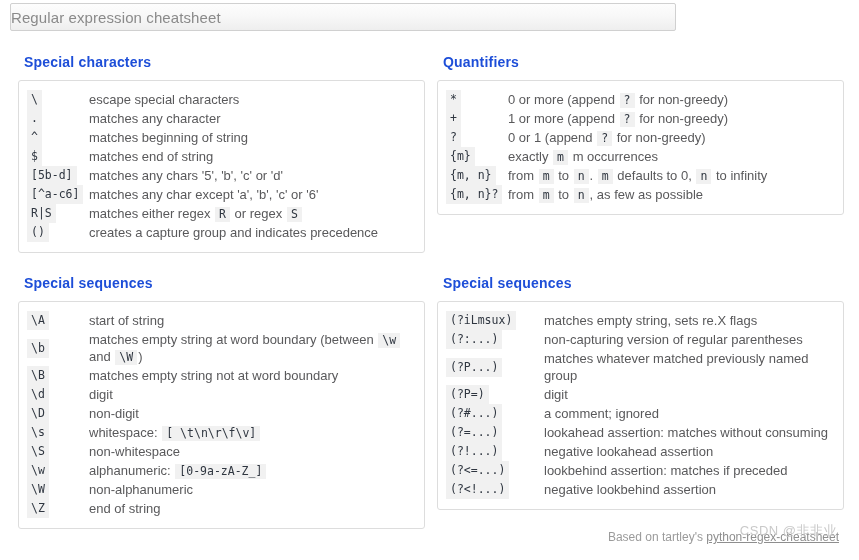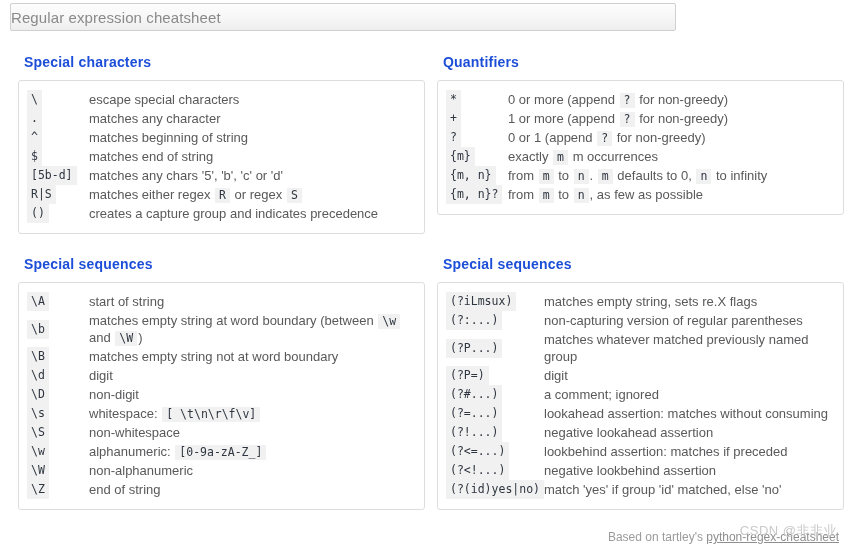--- a/index.html
+++ b/index.html
@@ -174,20 +174,24 @@
               </tr>
               <tr>
                 <td class="code-cell"><span class="chip">$</span></td>
                 <td class="desc-cell">matches end of string</td>
               </tr>
               <tr>
                 <td class="code-cell"><span class="chip">[5b-d]</span></td>
                 <td class="desc-cell">matches any chars '5', 'b', 'c' or 'd'</td>
               </tr>
               <tr>
+                <td class="code-cell"><span class="chip">[^a-c6]</span></td>
+                <td class="desc-cell">matches any char except 'a', 'b', 'c' or '6'</td>
+              </tr>
+              <tr>
                 <td class="code-cell"><span class="chip">R|S</span></td>
                 <td class="desc-cell"><span>matches either regex </span><code class="inline">R</code><span> or regex </span><code class="inline">S</code></td>
               </tr>
               <tr>
                 <td class="code-cell"><span class="chip">()</span></td>
                 <td class="desc-cell">creates a capture group and indicates precedence</td>
               </tr>
             </tbody>
           </table>
         </div>
@@ -320,24 +324,20 @@
                 <td class="desc-cell">negative lookahead assertion</td>
               </tr>
               <tr>
                 <td class="code-cell"><span class="chip">(?&lt;=...)</span></td>
                 <td class="desc-cell">lookbehind assertion: matches if preceded</td>
               </tr>
               <tr>
                 <td class="code-cell"><span class="chip">(?&lt;!...)</span></td>
                 <td class="desc-cell">negative lookbehind assertion</td>
               </tr>
-              <tr>
-                <td class="code-cell"><span class="chip">(?(id)yes|no)</span></td>
-                <td class="desc-cell">match 'yes' if group 'id' matched, else 'no'</td>
-              </tr>
             </tbody>
           </table>
         </div>
       </div>
     </div>
 </div>
 
 <div class="footer">
   <span>Based on tartley's </span><a href="#">python-regex-cheatsheet</a>
 </div>

